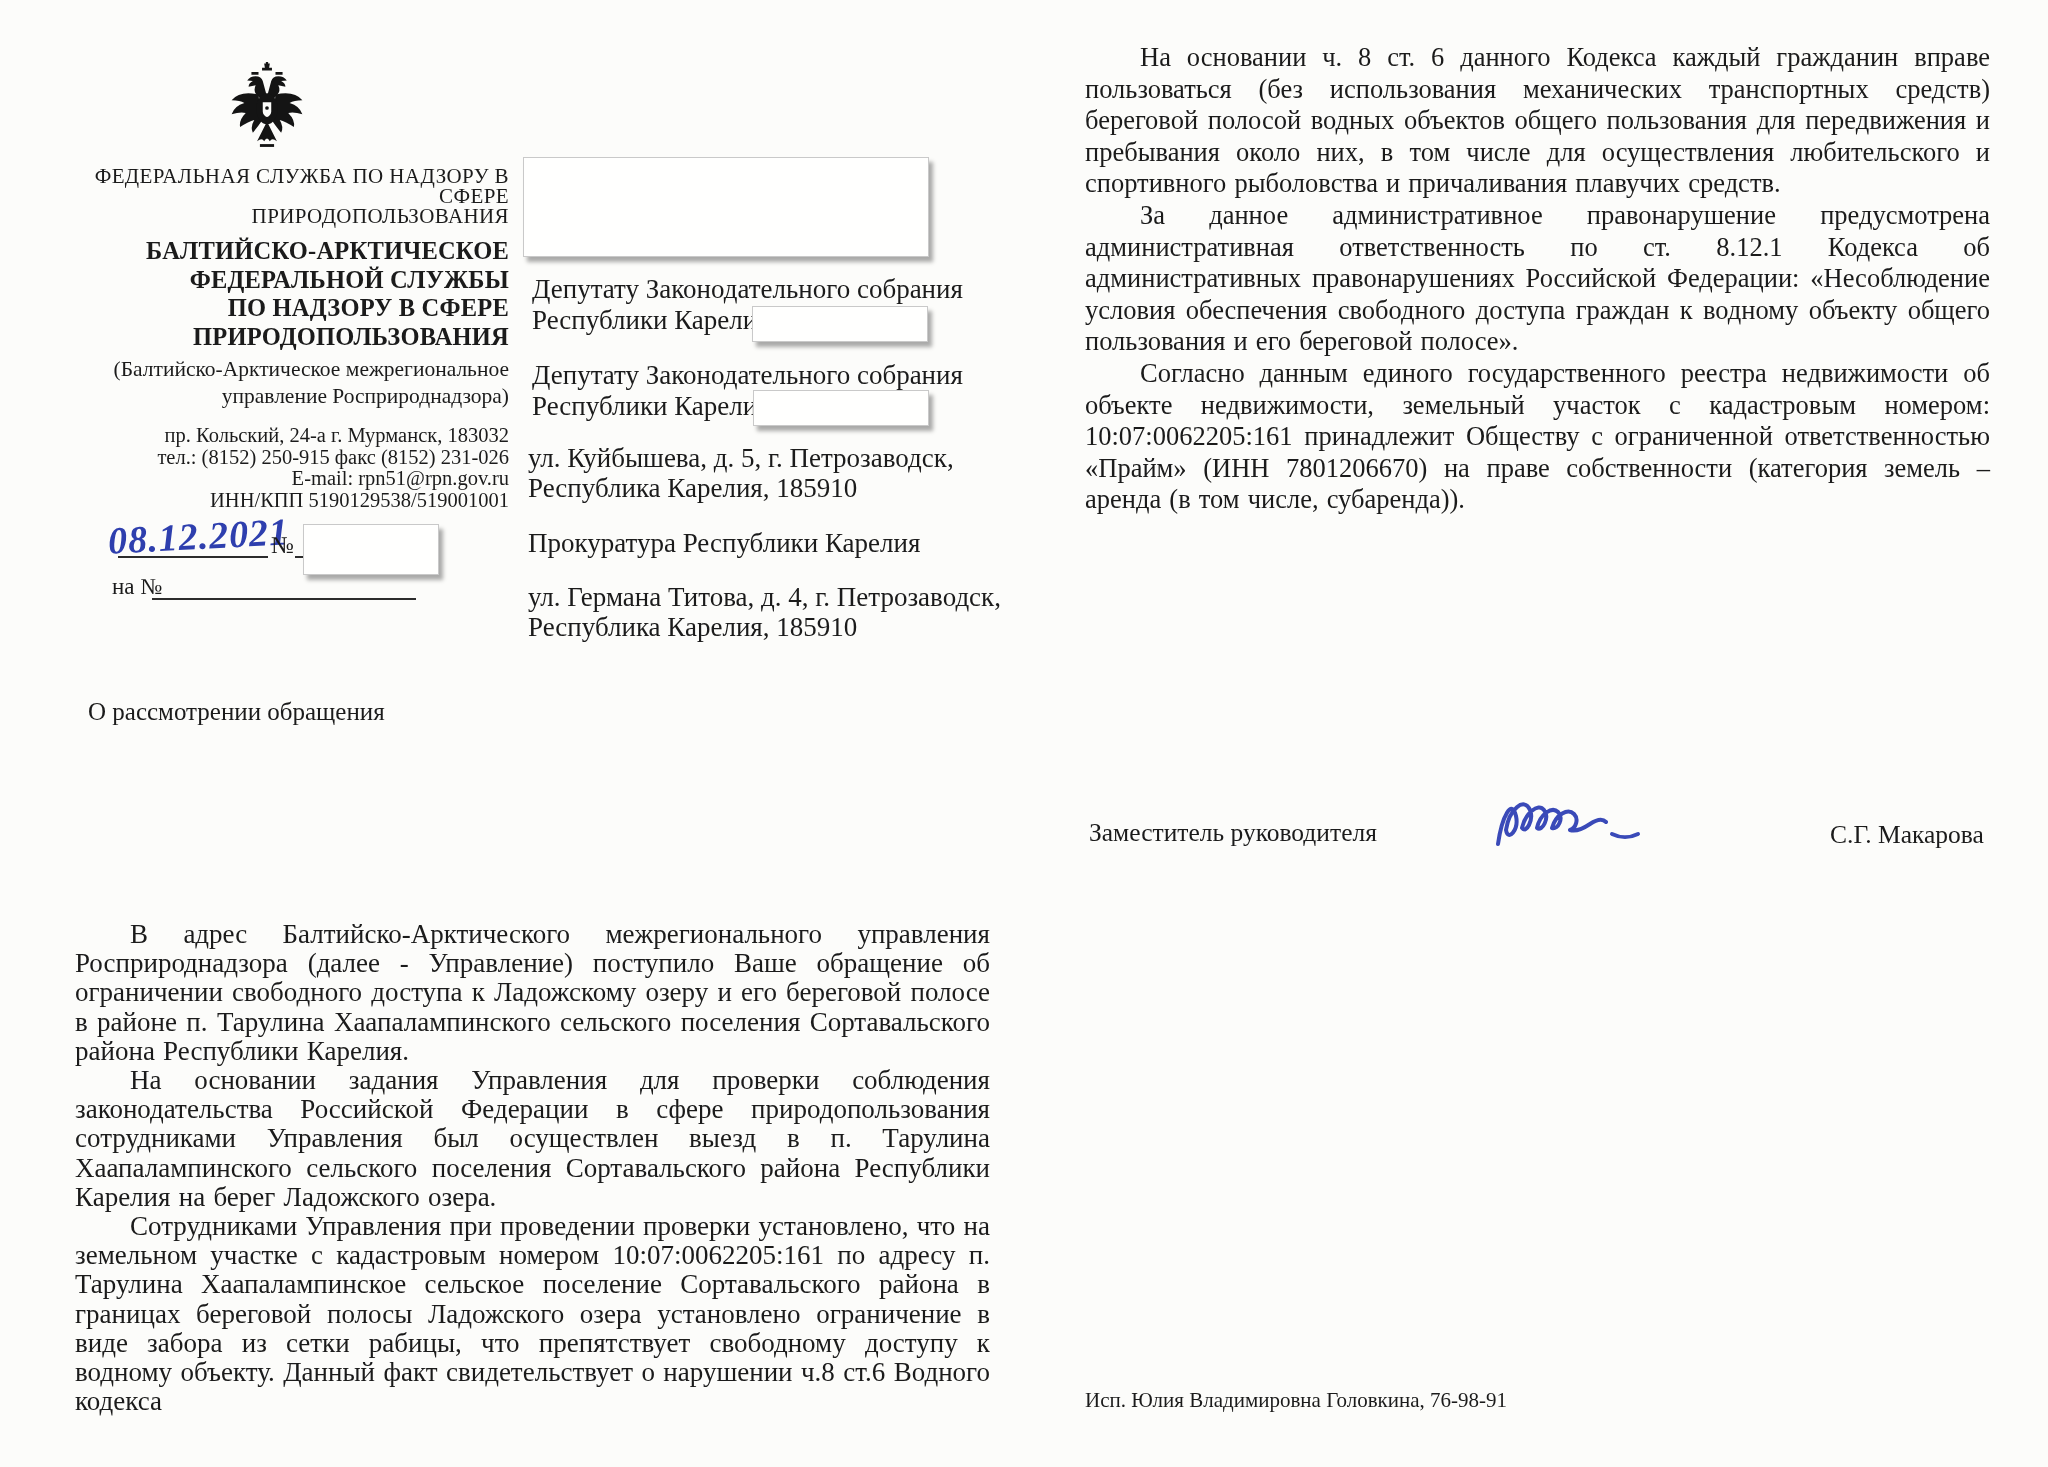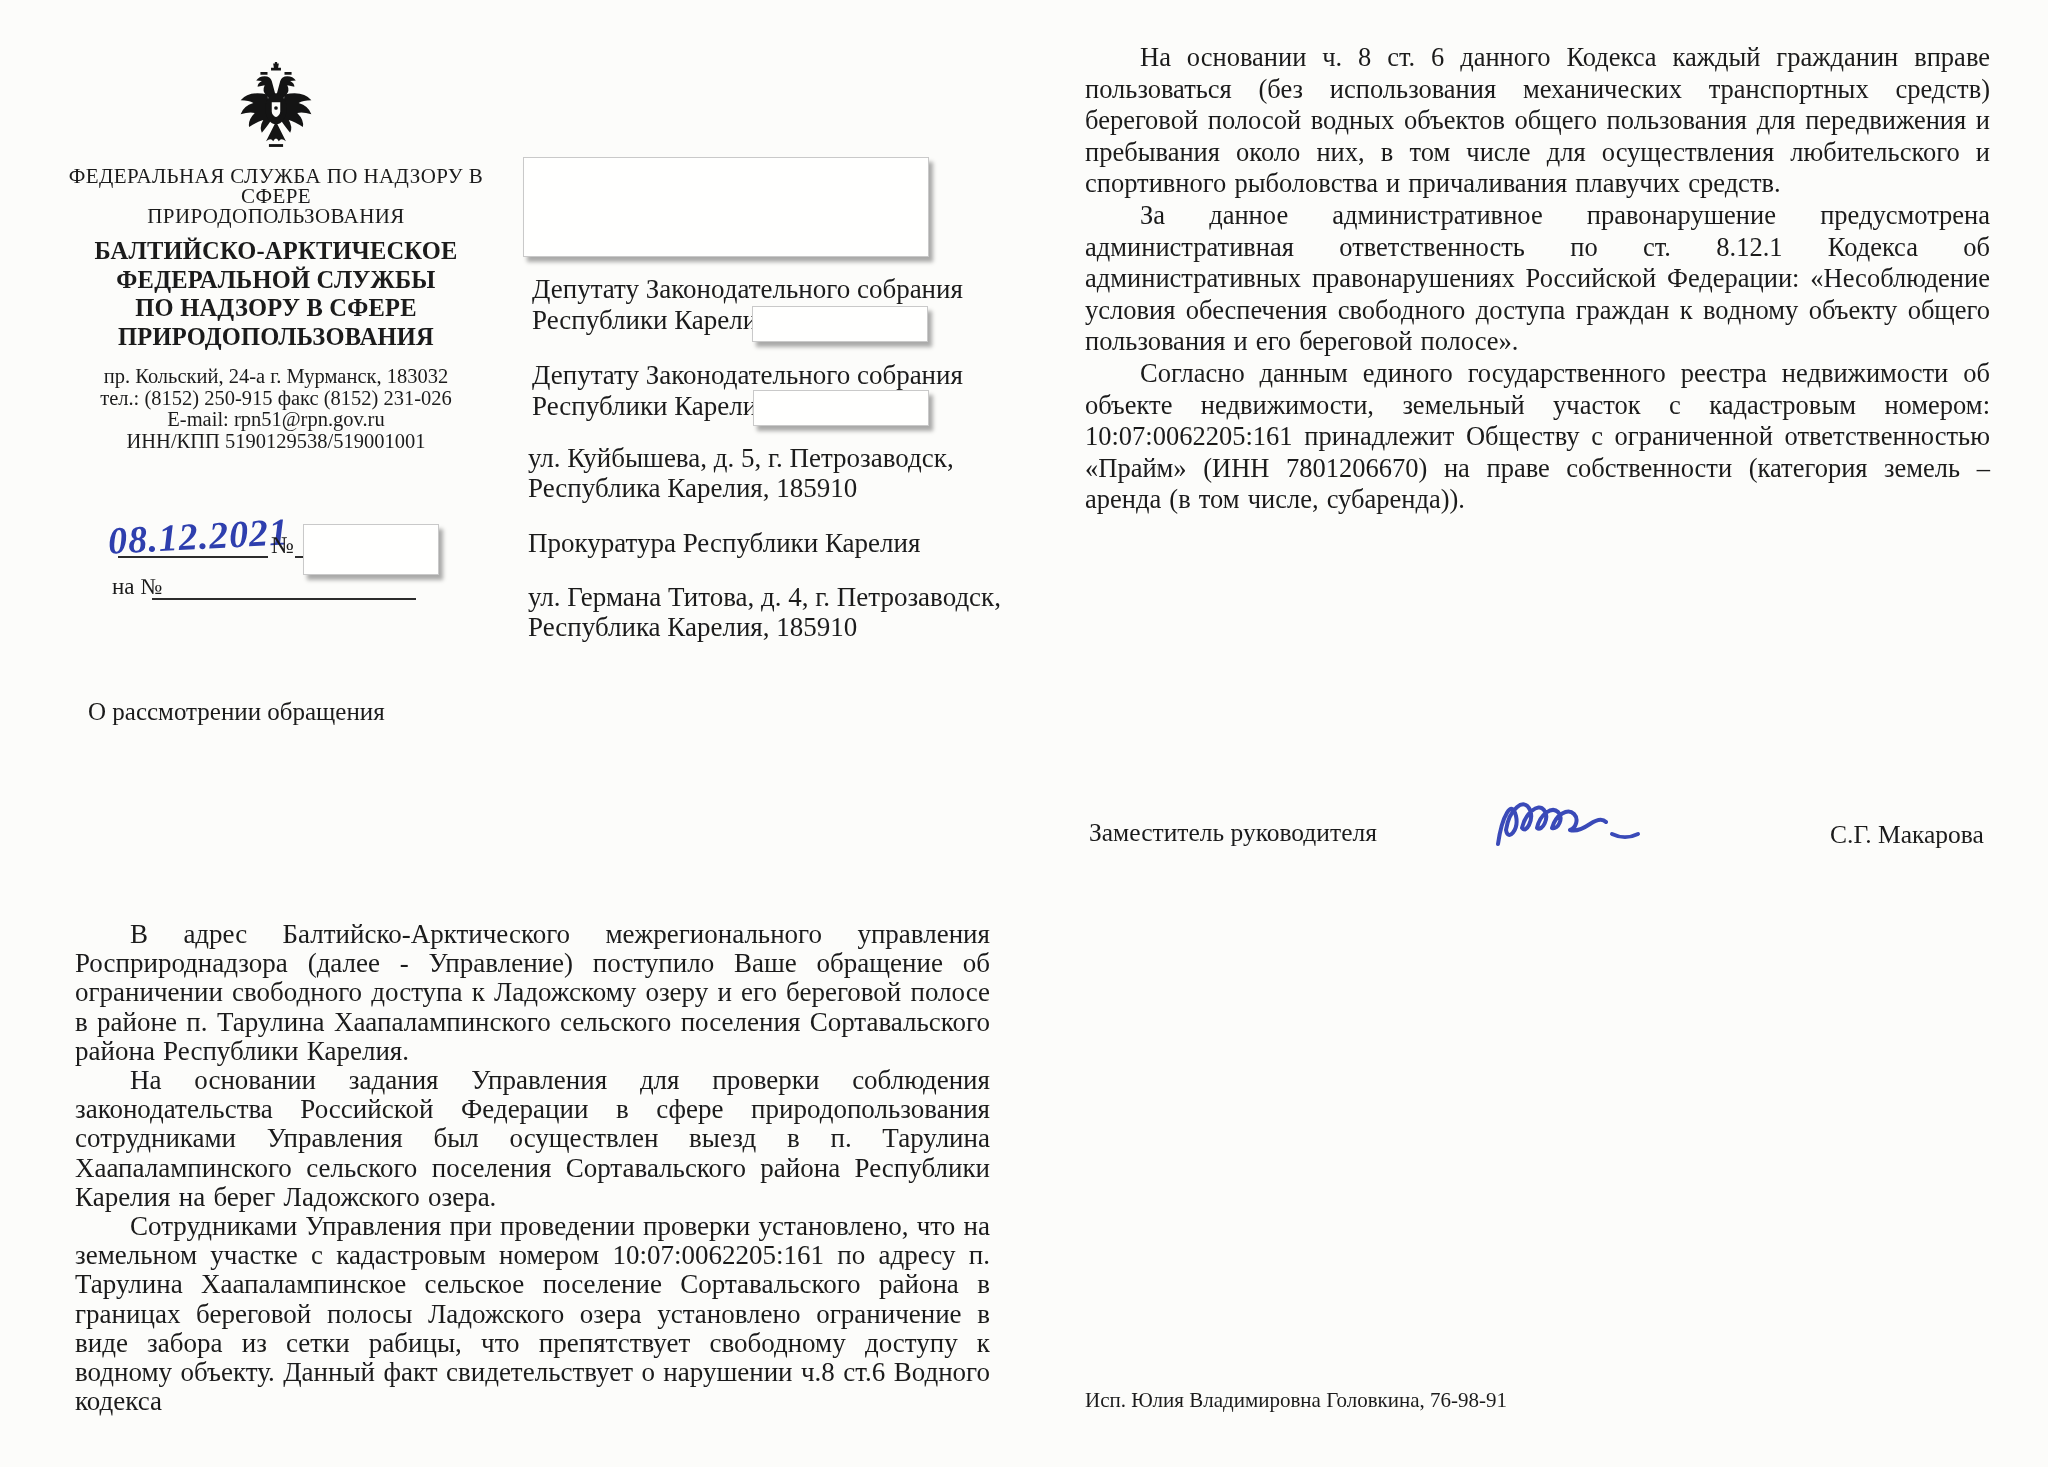--- a/index.html
+++ b/index.html
@@ -7,21 +7,21 @@
   .scan{
     position:relative;
     width:2048px;height:1467px;
     background:#fcfcfa;
     overflow:hidden;
     font-family:"Liberation Serif","DejaVu Serif",serif;
     color:#1b1b1b;
   }
   .abs{position:absolute;}
   
-  .header-col{left:34px;top:62px;width:484px;text-align:center;}
+  .header-col{left:25px;top:62px;width:484px;text-align:right;}
   .eagle{display:block;margin:0 auto;}
   .agency{margin-top:12px;font-size:21px;line-height:20px;letter-spacing:.4px;}
   .office{margin-top:11px;font-weight:bold;font-size:24.5px;line-height:28.5px;letter-spacing:.2px;}
   .paren{margin-top:5px;font-size:21.5px;line-height:27px;}
   .addr{margin-top:15px;font-size:20.5px;line-height:21.5px;}
   .email-underline{}
   
   .handwriting{
     left:108px;top:514px;
     font-size:38px;font-style:italic;font-weight:600;
@@ -93,20 +93,24 @@
       <div>ПРИРОДОПОЛЬЗОВАНИЯ</div>
     </div>
 
     <div class="office">
       <div>БАЛТИЙСКО-АРКТИЧЕСКОЕ</div>
       <div>ФЕДЕРАЛЬНОЙ СЛУЖБЫ</div>
       <div>ПО НАДЗОРУ В СФЕРЕ</div>
       <div>ПРИРОДОПОЛЬЗОВАНИЯ</div>
     </div>
 
+    <div class="paren">
+      <div>(Балтийско-Арктическое  межрегиональное</div>
+      <div>управление Росприроднадзора)</div>
+    </div>
 
     <div class="addr">
       <div>пр. Кольский, 24-а г. Мурманск, 183032</div>
       <div>тел.: (8152) 250-915 факс (8152) 231-026</div>
       <div><span>E-mail: </span><span class="email-underline">rpn51@rpn.gov.ru</span></div>
       <div>ИНН/КПП 5190129538/519001001</div>
     </div>
   </div>
 
   <div class="abs handwriting">08.12.2021</div>

